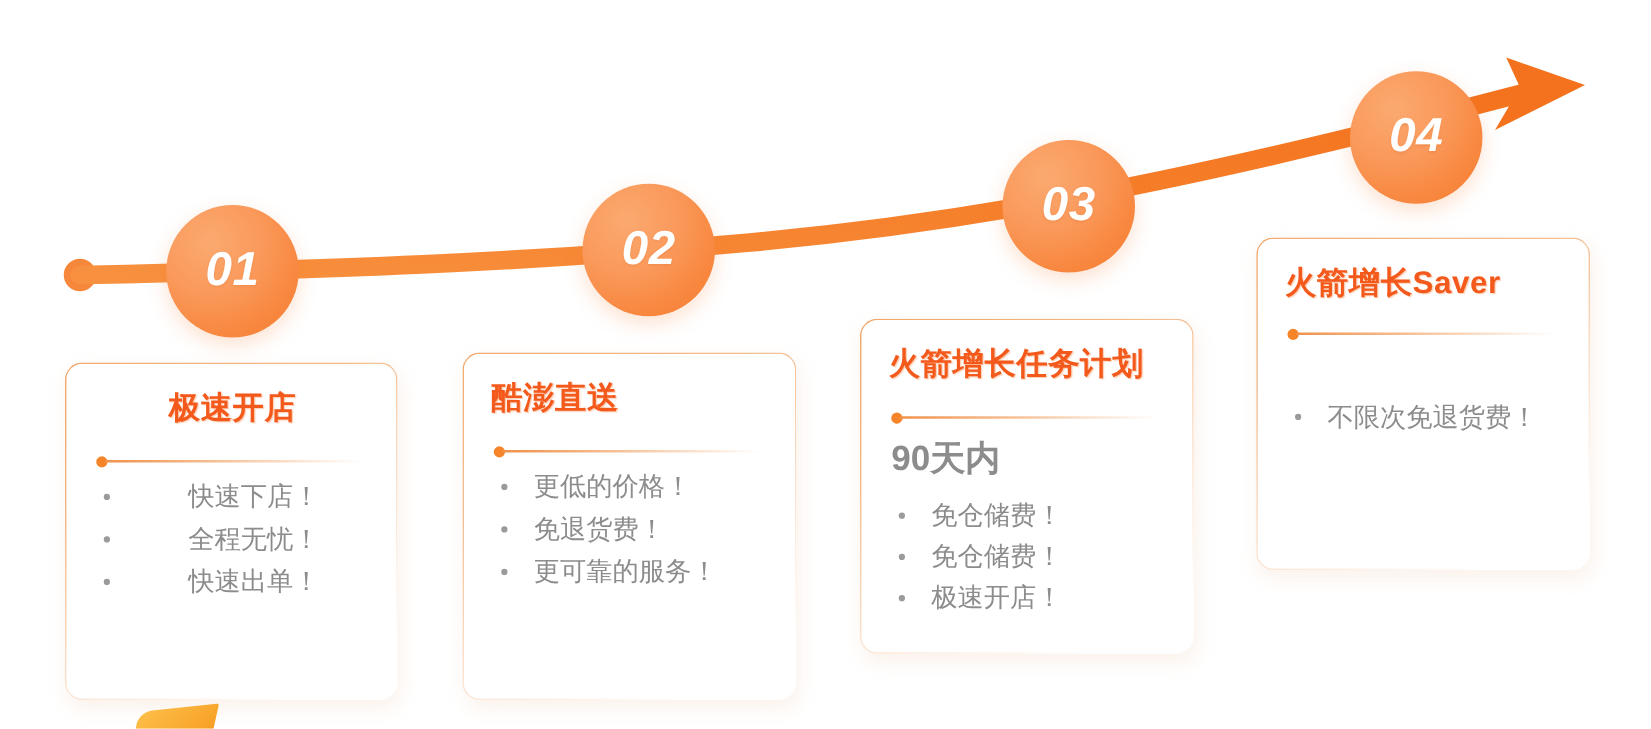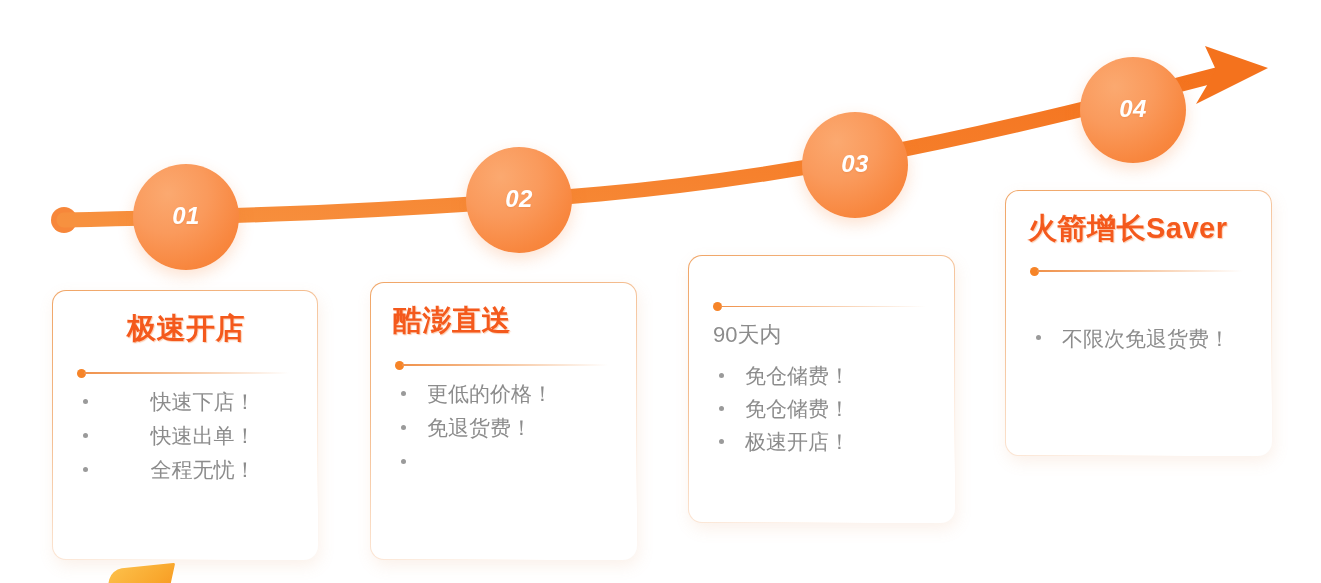--- a/index.html
+++ b/index.html
@@ -41,21 +41,21 @@
         #fa9a5c 38%,
         #f8873f 72%,
         #f57c2f 100%);
     box-shadow: 0 6px 16px rgba(245,124,47,0.22);
     display: flex;
     align-items: center;
     justify-content: center;
   }
   .step-node .step-num {
     color: #ffffff;
-    font-size: 24px;
+    font-size: 38px;
     font-weight: bold;
     font-style: italic;
     letter-spacing: 0.5px;
     line-height: 1;
     transform: translateY(-1px);
     text-shadow: 0 1px 2px rgba(200,90,20,0.18);
   }
 
   
   .card {
@@ -67,21 +67,21 @@
     background-image:
       linear-gradient(#ffffff, #ffffff),
       linear-gradient(150deg, #f0a566 0%, #f3b887 30%, #fbe3d0 62%, #ffffff 88%);
     background-origin: border-box;
     background-clip: padding-box, border-box;
     box-shadow: 2px 6px 16px rgba(226,148,92,0.13);
     padding: 22px 20px 18px 22px;
   }
   .card-title {
     color: #f4591c;
-    font-size: 29px;
+    font-size: 25px;
     font-weight: bold;
     line-height: 1.1;
     white-space: nowrap;
     text-shadow: 1px 1px 1px rgba(247,160,110,0.55);
     letter-spacing: 0.5px;
   }
   .card-divider {
     position: relative;
     height: 10px;
     margin: 22px 0 6px 2px;
@@ -98,23 +98,24 @@
   .card-divider .rule {
     position: absolute;
     left: 7px;
     top: 5.5px;
     right: 8px;
     height: 1.6px;
     background: linear-gradient(to right, #f0914a 0%, #f6c197 45%, rgba(250,220,196,0) 100%);
   }
   .card-intro {
     color: #8c8c8c;
-    font-size: 22px;
+    font-size: 28px;
     line-height: 1.5;
     margin: 8px 0 0 2px;
+    font-weight: bold;
   }
   .bullets {
     list-style: none;
     margin: 8px 0 0 0;
     padding: 0;
   }
   .bullets li {
     position: relative;
     color: #8c8c8c;
     font-size: 21px;
@@ -193,39 +194,40 @@
   </div>
 
   <div class="card" id="card-1">
     <div class="card-title">极速开店</div>
     <div class="card-divider">
       <span class="dot"></span>
       <span class="rule"></span>
     </div>
     <ul class="bullets">
       <li><span class="bullet-dot"></span><span>快速下店！</span></li>
+      <li><span class="bullet-dot"></span><span>全程无忧！</span></li>
       <li><span class="bullet-dot"></span><span>快速出单！</span></li>
-      <li><span class="bullet-dot"></span><span>全程无忧！</span></li>
     </ul>
   </div>
 
   <div class="card" id="card-2">
     <div class="card-title">酷澎直送</div>
     <div class="card-divider">
       <span class="dot"></span>
       <span class="rule"></span>
     </div>
     <ul class="bullets">
       <li><span class="bullet-dot"></span><span>更低的价格！</span></li>
       <li><span class="bullet-dot"></span><span>免退货费！</span></li>
-      <li><span class="bullet-dot"></span></li>
+      <li><span class="bullet-dot"></span><span>更可靠的服务！</span></li>
     </ul>
   </div>
 
   <div class="card" id="card-3">
+    <div class="card-title">火箭增长任务计划</div>
     <div class="card-divider">
       <span class="dot"></span>
       <span class="rule"></span>
     </div>
     <div class="card-intro">90天内</div>
     <ul class="bullets">
       <li><span class="bullet-dot"></span><span>免仓储费！</span></li>
       <li><span class="bullet-dot"></span><span>免仓储费！</span></li>
       <li><span class="bullet-dot"></span><span>极速开店！</span></li>
     </ul>

